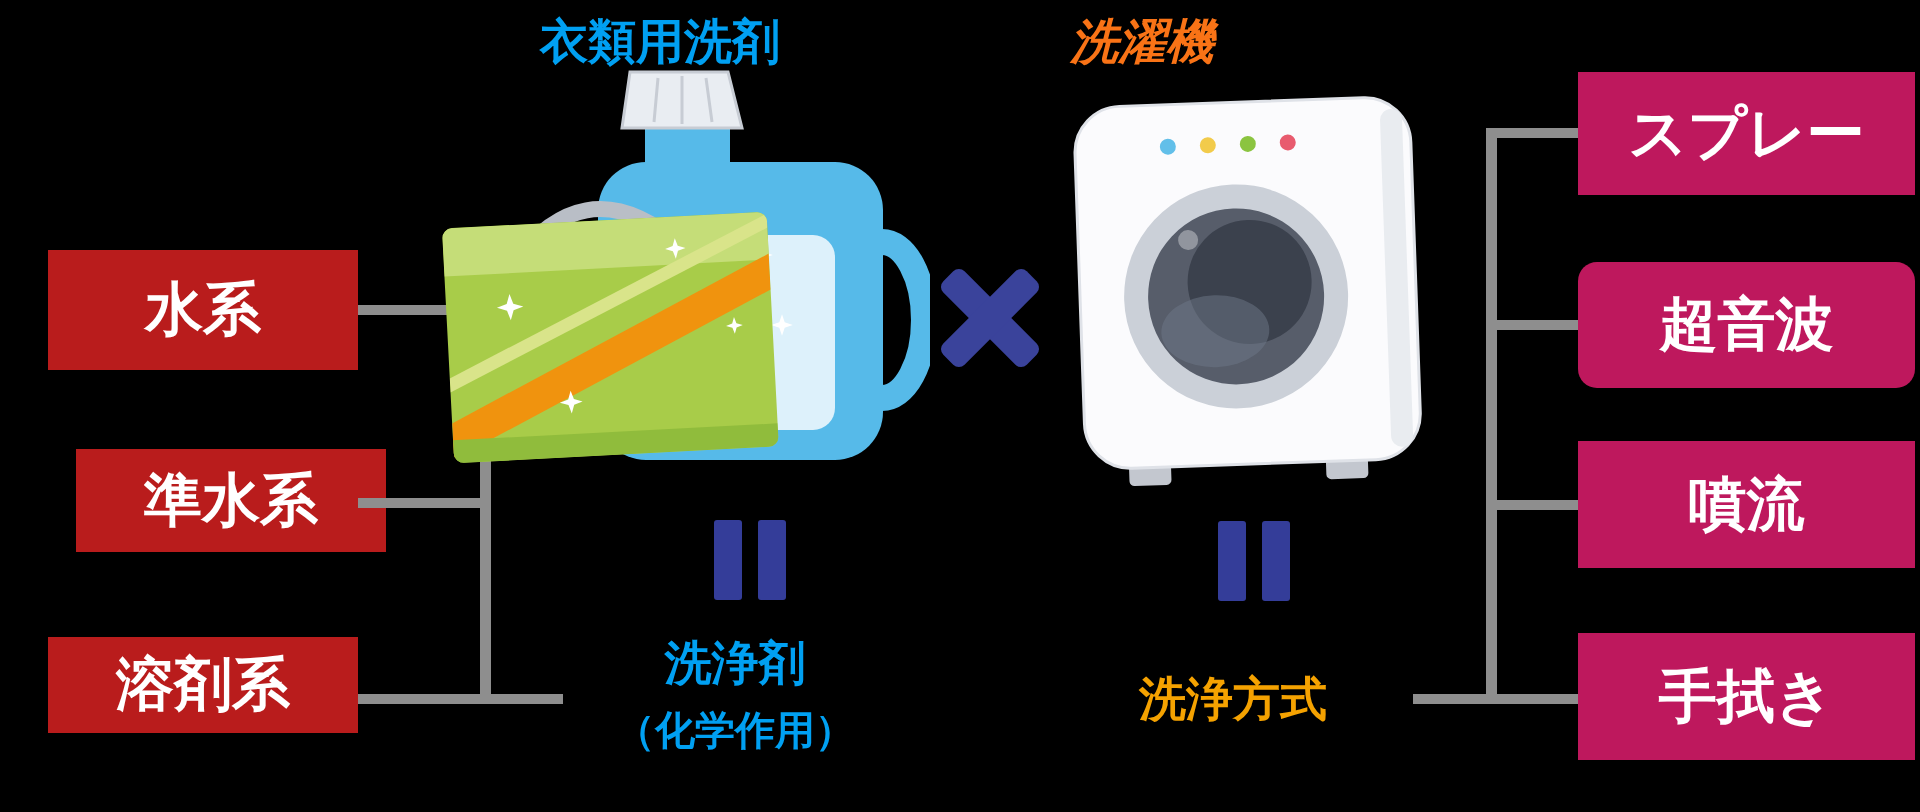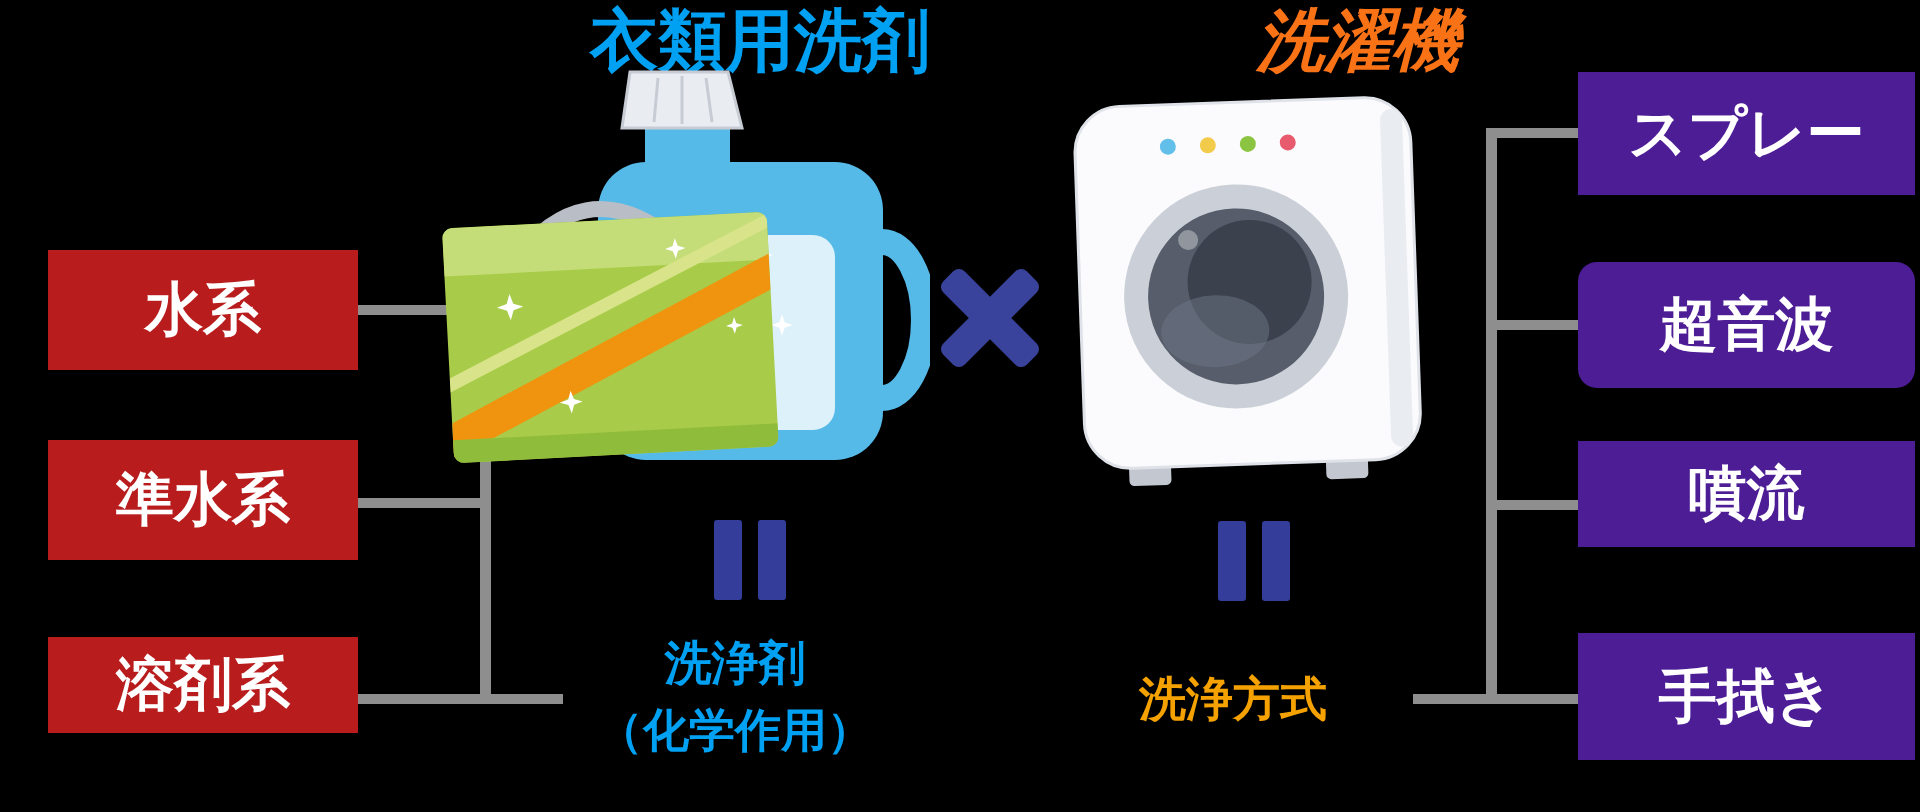--- a/index.html
+++ b/index.html
@@ -4,37 +4,37 @@
 <style>
   html,body{margin:0;padding:0;}
   body{
     width:1920px;height:812px;position:relative;overflow:hidden;
     background:#000000;
     font-family:"DejaVu Sans","Liberation Sans",sans-serif;
   }
   
   .title{
     position:absolute;top:8px;height:66px;line-height:66px;
-    text-align:right;font-size:68px;font-weight:bold;white-space:nowrap;
+    text-align:left;font-size:48px;font-weight:bold;white-space:nowrap;
   }
   .title-detergent{left:540px;width:390px;color:#00A0F2;}
   .title-machine{left:1070px;width:390px;color:#f97316;font-style:italic;}
   
   .catbox{
     position:absolute;display:flex;align-items:center;justify-content:center;
     font-size:58px;font-weight:bold;color:#FFFFFF;white-space:nowrap;
   }
   .blue{background:#b91c1c;left:48px;width:310px;}
-  .orange{background:#4c1d95;left:1578px;width:337px;}
+  .orange{background:#be185d;left:1578px;width:337px;}
   .b1{top:250px;height:120px;}
-  .b2{top:440px;height:120px;}
+  .b2{top:449px;height:103px;margin-left:28px;}
   .b3{top:637px;height:96px;}
   .o1{top:72px;height:123px;}
   .o2{top:262px;height:126px;border-radius:19px;}
-  .o3{top:441px;height:106px;}
+  .o3{top:441px;height:127px;}
   .o4{top:633px;height:127px;}
   
   .line{position:absolute;background:#8E8E8E;}
   .lv-left {left:480px;top:305px;width:11px;height:399px;}
   .lh-l1{left:358px;top:305px;width:130px;height:10px;}
   .lh-l2{left:358px;top:498px;width:130px;height:10px;}
   .lh-l3{left:358px;top:694px;width:205px;height:10px;}
   .lv-right{left:1486px;top:128px;width:11px;height:576px;}
   .lh-r1{left:1497px;top:128px;width:81px;height:10px;}
   .lh-r2{left:1497px;top:320px;width:81px;height:10px;}
@@ -54,21 +54,21 @@
   .eq-right{left:1218px;top:521px;}
   .eq .bar{
     position:absolute;top:0;width:28px;height:80px;
     background:#343D99;border-radius:3px;
   }
   .eq .bar.a{left:0;}
   .eq .bar.b{right:0;}
   
   .caption{position:absolute;top:628px;width:410px;text-align:center;font-weight:bold;white-space:nowrap;}
   .caption .l1{font-size:47px;line-height:70px;}
-  .caption .l2{font-size:46px;line-height:64px;}
+  .caption .l2{font-size:40px;line-height:64px;}
   .cap-chem{left:530px;color:#00A0F2;}
   .cap-phys{left:1028px;color:#F5A200;margin-top:36px;}
   
   .illus{position:absolute;}
   .illus-detergent{left:430px;top:70px;width:500px;height:410px;}
   .illus-machine{left:1068px;top:88px;width:360px;height:410px;}
 </style>
 </head>
 <body>
 

